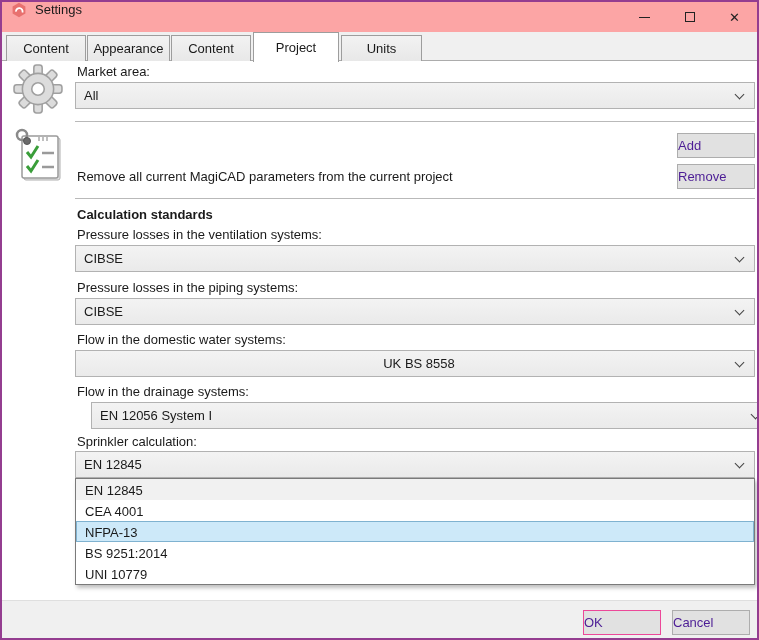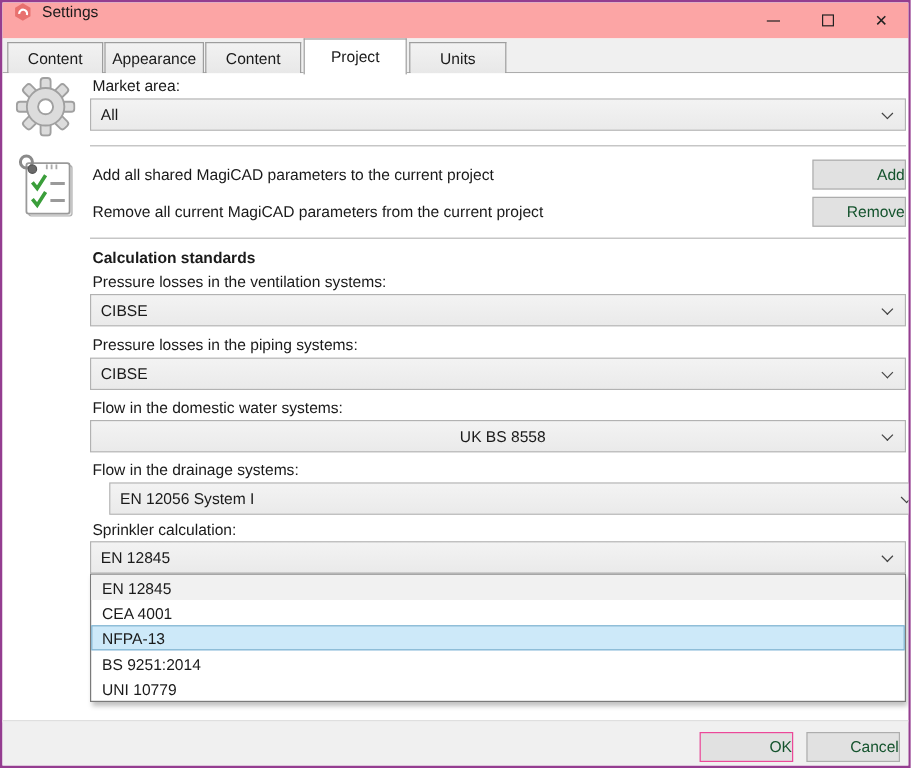--- a/index.html
+++ b/index.html
@@ -23,33 +23,33 @@
 
   
   .content { position:relative; height:541px; background:#fff; }
   .divider { position:absolute; left:73px; width:680px; height:1px; background:#b9b9b9; }
   .lbl { position:absolute; left:75px; font-size:13px; color:#1a1a1a; white-space:nowrap; }
   .heading { font-weight:bold; }
 
   .combo { position:absolute; left:73px; width:680px; height:27px; background:linear-gradient(#f3f3f3,#eaeaea); border:1px solid #b2b2b2; font-size:13px; color:#1a1a1a; line-height:25px; padding-left:8px; }
   .chev { position:absolute; right:11px; top:8px; width:7px; height:7px; border-right:1px solid #444; border-bottom:1px solid #444; transform:rotate(45deg); }
 
-  .pushbtn { position:absolute; width:78px; height:25px; background:#e1e1e1; border:1px solid #adadad; font-size:13px; color:#14532d; text-align:right; line-height:23px; }
+  .pushbtn { position:absolute; width:78px; height:25px; background:#e1e1e1; border:1px solid #adadad; font-size:13px; color:#4c1d95; text-align:left; line-height:23px; }
 
   
   .droplist { position:absolute; left:73px; top:417px; width:680px; background:#fff; border:1px solid #7a7a7a; box-shadow:2px 3px 4px rgba(0,0,0,.25); z-index:5; }
   .opt { height:21px; line-height:21px; font-size:13px; color:#1a1a1a; padding-left:8px; border:1px solid transparent; }
   .opt.current { background:#f1f1f1; }
   .opt.hover { background:#cde9f9; border:1px solid #7fb2d0; }
 
   
   .footer { position:absolute; left:0; right:0; bottom:0; height:38px; background:#f0f0f0; border-top:1px solid #dfdfdf; }
   .footer .pushbtn { top:9px; }
   .btn-ok { left:581px; border:1px solid #ec4899; }
-  .btn-cancel { left:670px;padding-left:16px; }
+  .btn-cancel { left:670px; }
 
   .side-icon { position:absolute; }
 </style>
 </head>
 <body>
 
 <div class="window">
 
   <div class="titlebar">
     <svg class="app-logo" viewBox="0 0 16 16">
@@ -111,21 +111,20 @@
     </svg>
 
     <div class="lbl" style="top:3px;">Market area:</div>
     <div class="combo" style="top:21px;">
       <span>All</span>
       <span class="chev"></span>
     </div>
 
     <div class="divider" style="top:60px;"></div>
 
-    <div class="lbl" style="top:77px;">Add all shared MagiCAD parameters to the current project</div>
     <div class="pushbtn" style="left:675px; top:72px;">Add</div>
     <div class="lbl" style="top:108px;">Remove all current MagiCAD parameters from the current project</div>
     <div class="pushbtn" style="left:675px; top:103px;">Remove</div>
 
     <div class="divider" style="top:137px;"></div>
 
     <div class="lbl" style="top:166px;">Pressure losses in the ventilation systems:</div>
 
     <div class="lbl heading" style="top:146px;">Calculation standards</div>
     <div class="combo" style="top:184px;">

